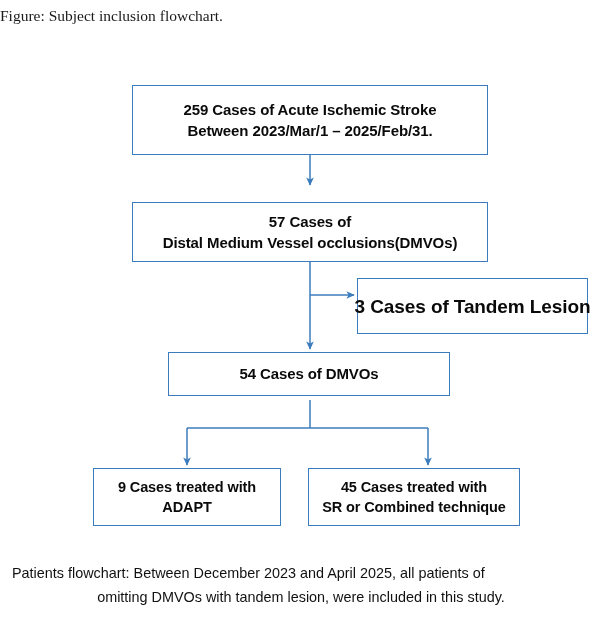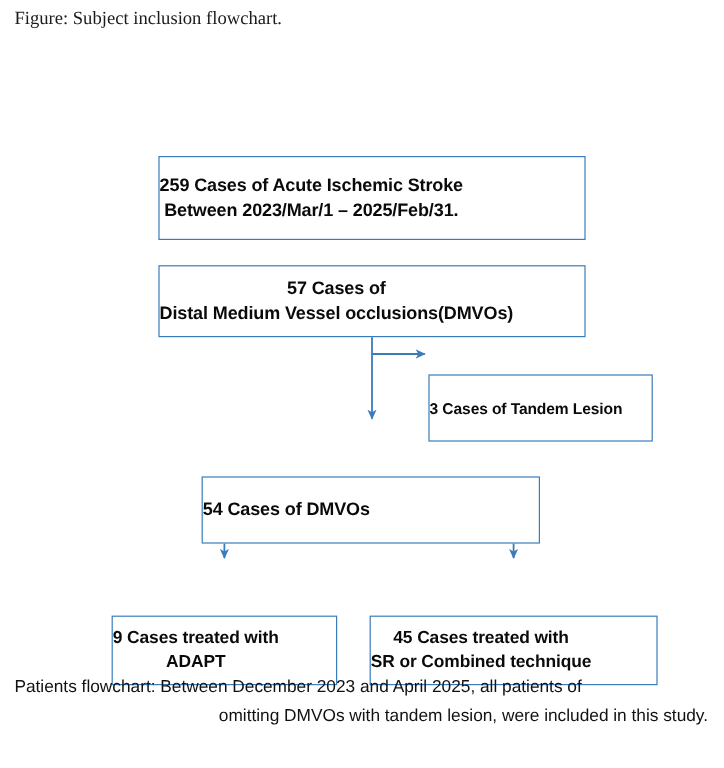--- a/index.html
+++ b/index.html
@@ -12,21 +12,21 @@
     height: 640px;
     position: relative;
     overflow: hidden;
     font-family: "Liberation Sans", sans-serif;
     color: #000000;
   }
 
   
   .top-caption {
     position: absolute;
-    left: 12px;
+    left: 0;
     top: 6px;
     width: 580px;
     font-family: "Liberation Serif", serif;
     font-size: 15.5px;
     line-height: 20px;
     color: #1a1a1a;
     white-space: nowrap;
   }
 
   
@@ -44,52 +44,51 @@
   }
 
   
   .node {
     position: absolute;
     box-sizing: border-box;
     border: 1.6px solid #3b7cbc;
     background: #ffffff;
     display: flex;
     align-items: center;
-    justify-content: flex-start;
+    justify-content: center;
     text-align: center;
     font-weight: bold;
     color: #0a0a0a;
     letter-spacing: -0.1px;
-    margin-top: 45px;
   }
   .node .line {
     display: block;
     white-space: nowrap;
   }
 
   #node-1 { left: 132px; top: 45px;  width: 356px; height: 70px; font-size: 15px; line-height: 21px; }
-  #node-2 { left: 132px; top: 136px; width: 356px; height: 60px; font-size: 15px; line-height: 21px; }
-  #node-3 { left: 357px; top: 227px; width: 187px; height: 56px; font-size: 13px; line-height: 21px; }
-  #node-4 { left: 168px; top: 312px; width: 282px; height: 56px; font-size: 15px; line-height: 20px; }
+  #node-2 { left: 132px; top: 162px; width: 356px; height: 60px; font-size: 15px; line-height: 21px; }
+  #node-3 { left: 357px; top: 238px; width: 231px; height: 56px; font-size: 19px; line-height: 21px; }
+  #node-4 { left: 168px; top: 312px; width: 282px; height: 44px; font-size: 15px; line-height: 20px; }
   #node-5 { left: 93px;  top: 428px; width: 188px; height: 58px; font-size: 14.5px; line-height: 20px; }
-  #node-6 { left: 308px; top: 428px; width: 240px; height: 58px; font-size: 14.5px; line-height: 20px; }
+  #node-6 { left: 308px; top: 428px; width: 212px; height: 58px; font-size: 14.5px; line-height: 20px; }
 
   
   .bottom-caption {
     position: absolute;
     left: 12px;
     top: 561px;
     width: 578px;
     font-size: 14.4px;
     line-height: 24px;
     text-align: justify;
     color: #111111;
   }
   .bottom-caption .lead { font-weight: normal; }
-  .bottom-caption .last-line { text-align: right; }
+  .bottom-caption .last-line { text-align: center; }
 </style>
 </head>
 <body>
 
 <div class="top-caption">Figure: Subject inclusion flowchart.</div>
 
 <div class="flow-wrap">
 
   <svg class="flow-svg" width="603" height="505">
     <defs>

